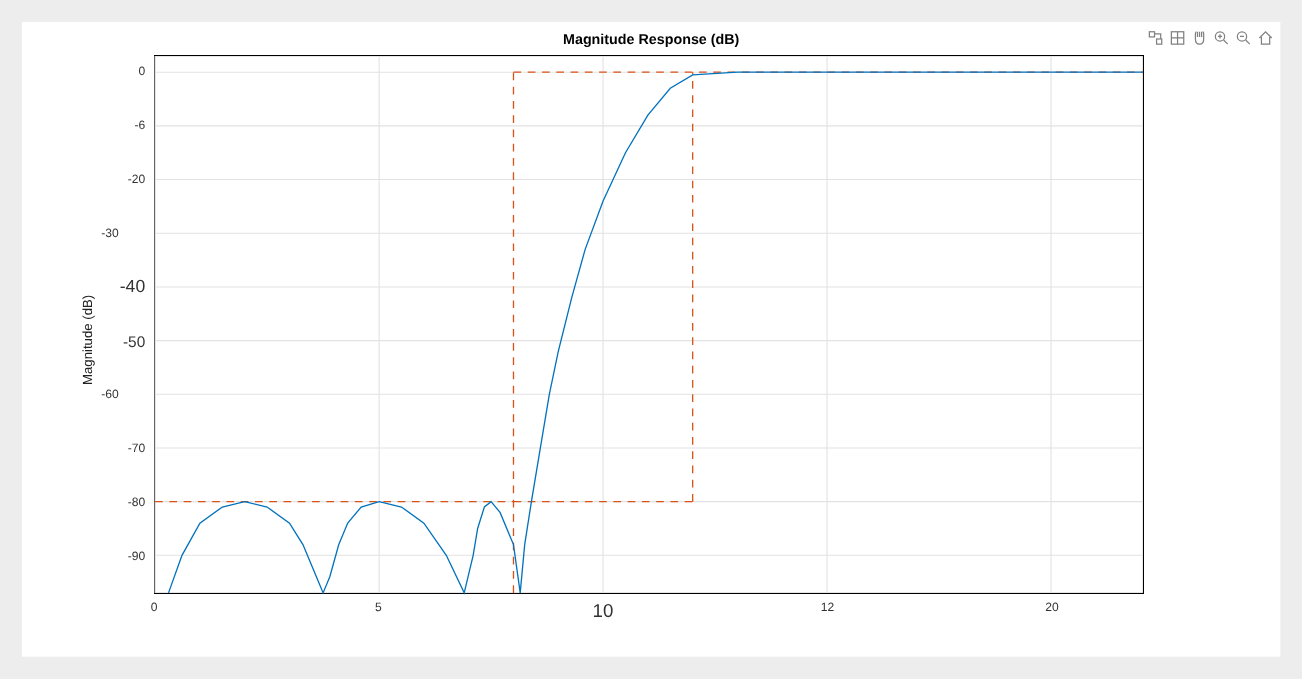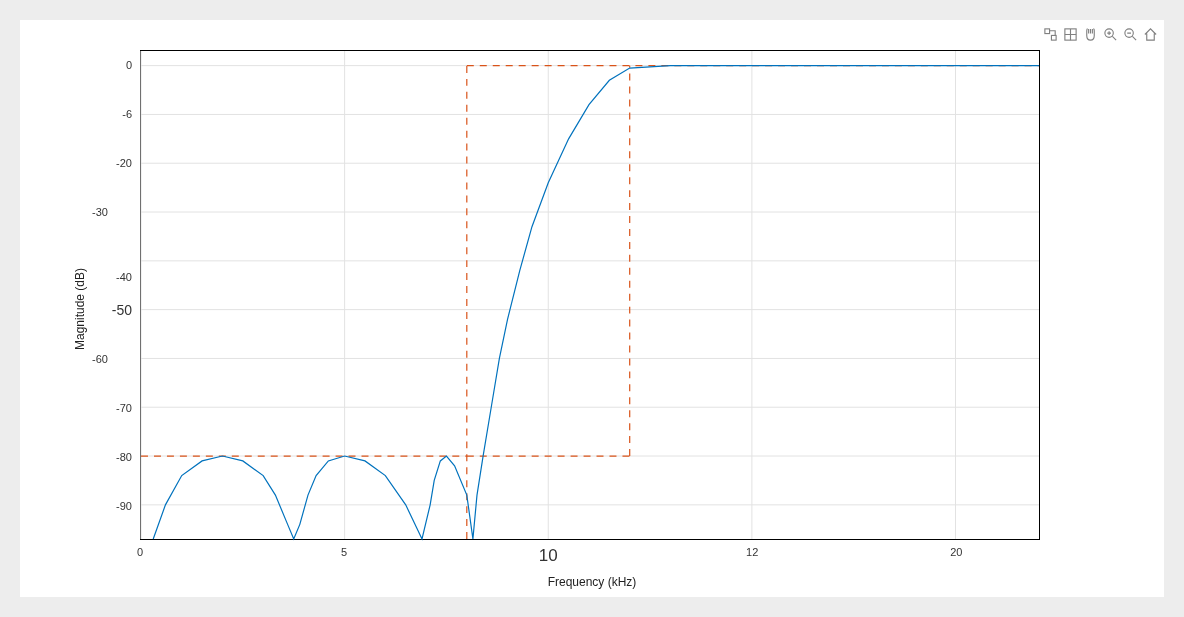--- a/index.html
+++ b/index.html
@@ -122,20 +122,21 @@
     stroke: #0072bd; 
     stroke-width: 1.2;
     fill: none;
   }
 </style>
 </head>
 <body>
 
 <div class="figure-panel">
 
+  <div class="chart-title">Magnitude Response (dB)</div>
 
   <div class="toolbar">
     <div class="tool">
       <svg viewBox="0 0 16 16">
           <rect x="2" y="2" width="5" height="5"></rect>
           <rect x="9" y="9" width="5" height="5"></rect>
           <path d="M7 4 H13 V9"></path>
         </svg>
     </div>
     <div class="tool">
@@ -196,27 +197,26 @@
           <path d="M489.79591836734687 406.7 L489.79591836734687 14.7 " class="mask-line"></path>
           <path d="M326.53061224489795 406.7 L489.79591836734687 406.7 " class="mask-line"></path>
           <path d="M12.244897959183673 490 L24.489795918367346 455.70000000000005 L40.816326530612244 426.3 L61.22448979591836 411.59999999999997 L81.63265306122449 406.7 L102.0408163265306 411.59999999999997 L122.44897959183672 426.3 L134.69387755102042 445.90000000000003 L146.93877551020407 475.3 L153.0612244897959 490 L159.18367346938777 475.3 L167.34693877551018 445.90000000000003 L175.51020408163265 426.3 L187.7551020408163 411.59999999999997 L204.0816326530612 406.7 L224.48979591836735 411.59999999999997 L244.89795918367344 426.3 L265.3061224489796 455.70000000000005 L281.6326530612245 490 L289.79591836734687 455.70000000000005 L293.87755102040813 431.2 L300 411.59999999999997 L306.1224489795918 406.7 L314.2857142857143 416.5 L326.53061224489795 445.90000000000003 L332.6530612244898 490 L336.73469387755097 445.90000000000003 L342.85714285714283 406.7 L351.0204081632653 357.7 L359.18367346938777 308.7 L367.34693877551024 269.5 L379.5918367346939 220.5 L391.83673469387753 176.4 L408.1632653061224 132.3 L428.57142857142856 88.2 L448.9795918367347 53.9 L469.3877551020408 29.4 L489.79591836734687 17.150000000000002 L530.6122448979592 14.7 L653.0612244897959 14.7 L900 14.7 " class="response-line"></path>
         </g>
     </svg>
   </div>
 
   <div id="ytick-container"></div>
   <div id="xtick-container"></div>
 
-  <div class="xlabel">Frequency (kHz)</div>
 
 <div class="ytick" style="position: absolute; left: 72px; top: 44.7px; width: 40px; text-align: right; font-size: 11px; color: rgb(51, 51, 51); transform: translateY(-50%);">0</div>
     <div class="ytick" style="position: absolute; left: 72px; top: 93.7px; width: 40px; text-align: right; font-size: 11px; color: rgb(51, 51, 51); transform: translateY(-50%);">-6</div>
     <div class="ytick" style="position: absolute; left: 72px; top: 142.7px; width: 40px; text-align: right; font-size: 11px; color: rgb(51, 51, 51); transform: translateY(-50%);">-20</div>
     <div class="ytick" style="position: absolute; left: 72px; top: 191.7px; width: 40px; text-align: left; font-size: 11px; color: rgb(51, 51, 51); transform: translateY(-50%);">-30</div>
-    <div class="ytick" style="position: absolute; left: 72px; top: 240.7px; width: 40px; text-align: right; font-size: 11px; color: rgb(51, 51, 51); transform: translateY(-50%); margin-top: 16px;">-40</div>
+    <div class="ytick" style="position: absolute; left: 72px; top: 240.7px; width: 40px; text-align: right; font-size: 16px; color: rgb(51, 51, 51); transform: translateY(-50%);">-40</div>
     <div class="ytick" style="position: absolute; left: 72px; top: 289.7px; width: 40px; text-align: right; font-size: 14px; color: rgb(51, 51, 51); transform: translateY(-50%);">-50</div>
     <div class="ytick" style="position: absolute; left: 72px; top: 338.7px; width: 40px; text-align: left; font-size: 11px; color: rgb(51, 51, 51); transform: translateY(-50%);">-60</div>
     <div class="ytick" style="position: absolute; left: 72px; top: 387.7px; width: 40px; text-align: right; font-size: 11px; color: rgb(51, 51, 51); transform: translateY(-50%);">-70</div>
     <div class="ytick" style="position: absolute; left: 72px; top: 436.7px; width: 40px; text-align: right; font-size: 11px; color: rgb(51, 51, 51); transform: translateY(-50%);">-80</div>
     <div class="ytick" style="position: absolute; left: 72px; top: 485.7px; width: 40px; text-align: right; font-size: 11px; color: rgb(51, 51, 51); transform: translateY(-50%);">-90</div>
     <div style="position: absolute; left: 120px; top: 526px; width: 40px; text-align: center; font-size: 11px; color: rgb(51, 51, 51); transform: translateX(-50%);">0</div>
     <div style="position: absolute; left: 324.082px; top: 526px; width: 40px; text-align: center; font-size: 11px; color: rgb(51, 51, 51); transform: translateX(-50%);">5</div>
     <div style="position: absolute; left: 528.163px; top: 526px; width: 40px; text-align: center; font-size: 17px; color: rgb(51, 51, 51); transform: translateX(-50%);">10</div>
     <div style="position: absolute; left: 732.245px; top: 526px; width: 40px; text-align: center; font-size: 11px; color: rgb(51, 51, 51); transform: translateX(-50%);">12</div>
     <div style="position: absolute; left: 936.327px; top: 526px; width: 40px; text-align: center; font-size: 11px; color: rgb(51, 51, 51); transform: translateX(-50%);">20</div>

